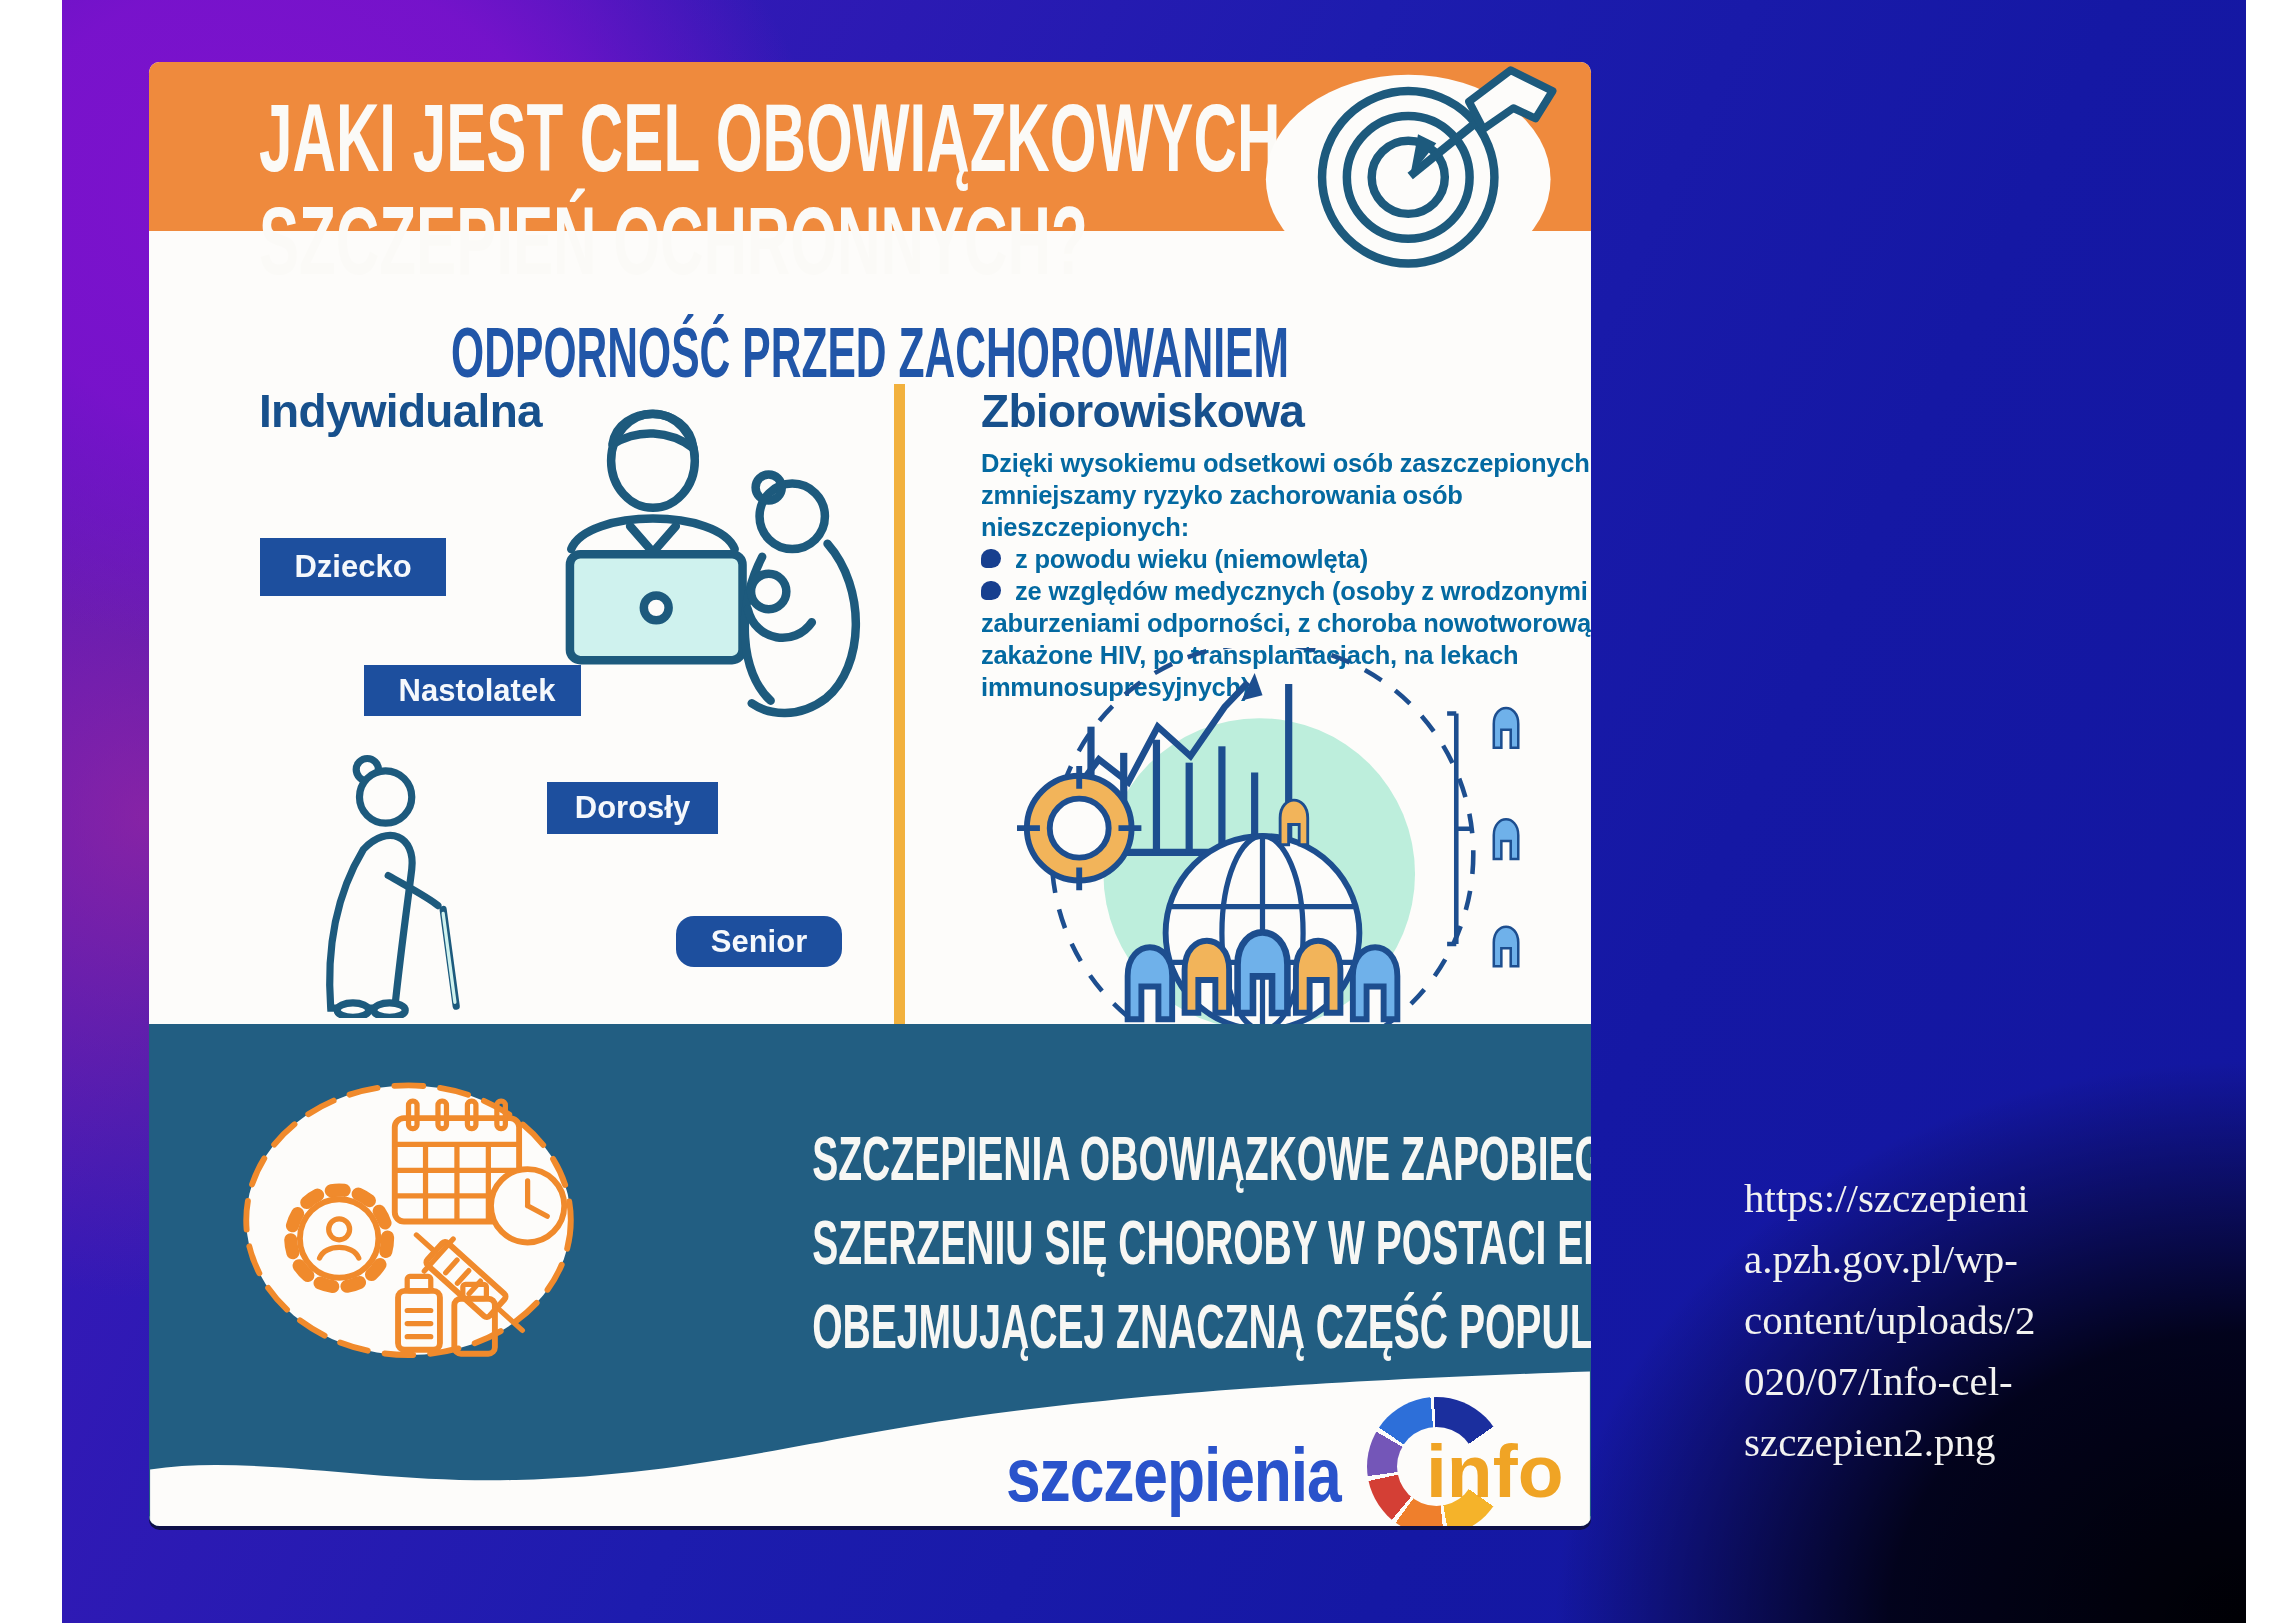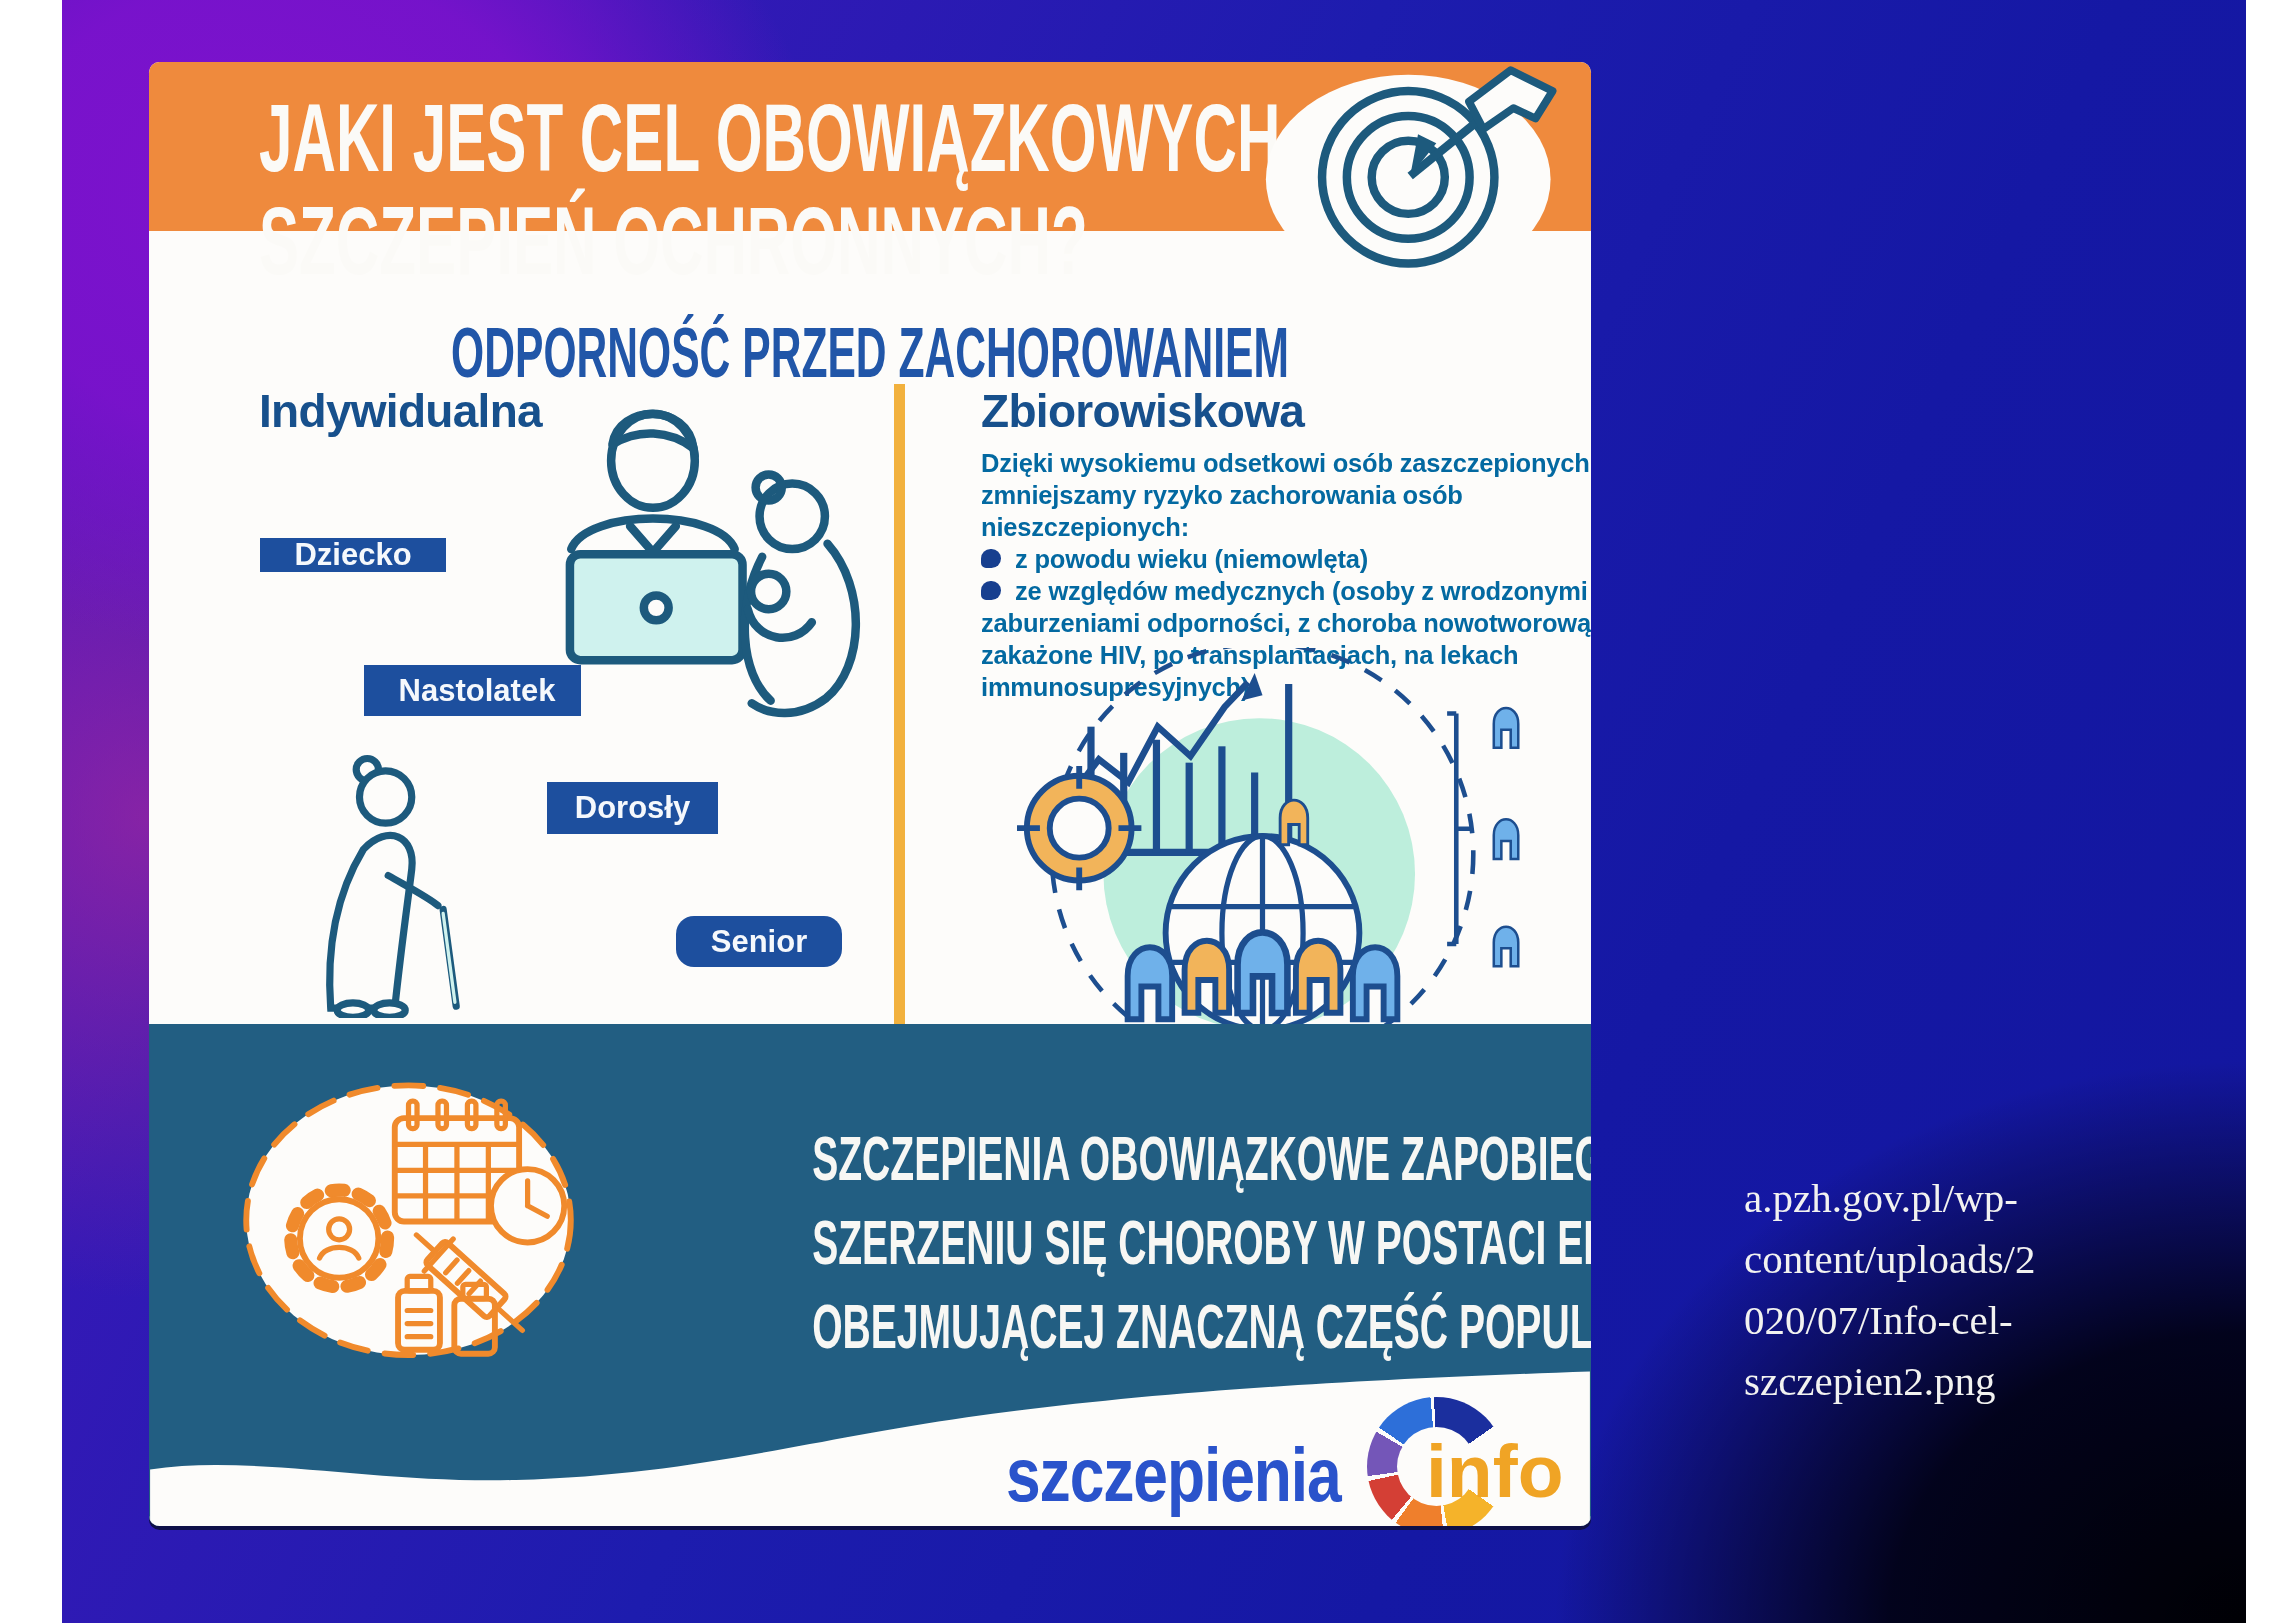--- a/index.html
+++ b/index.html
@@ -26,21 +26,21 @@
   .zbi-heading{left:832px;top:322px;}
   .para{position:absolute;left:832px;top:385px;color:#0369a1;font-size:25.5px;line-height:32px;
         font-weight:600;white-space:nowrap;letter-spacing:-0.2px;}
   .para .line{position:relative;}
   .para .bullet{padding-left:34px;}
   .bullet-dot{position:absolute;left:0;top:5.9px;width:19.6px;height:19.6px;background:#173F8F;
         border-radius:50% 50% 50% 5.2px;display:inline-block;}
   .divider{position:absolute;left:745px;top:322px;width:10.5px;height:640px;background:#F2B13D;}
   .label-box{position:absolute;background:#1D4F9E;color:#F5F8FC;display:flex;align-items:center;
         justify-content:center;font-size:31px;font-weight:600;white-space:nowrap;}
-  .lb-1{left:111px;top:476px;width:186px;height:34px;}
+  .lb-1{left:111px;top:476px;width:186px;height:58px;}
   .lb-2{left:215px;top:603px;width:208px;height:51px;padding-left:9px;}
   .lb-3{left:398px;top:720px;width:171px;height:52px;}
   .lb-4{left:527px;top:854px;width:166px;height:51px;border-radius:18px;}
   .adults-svg{position:absolute;left:383px;top:330px;}
   .elder-svg{position:absolute;left:141px;top:688px;}
   .community-svg{position:absolute;left:832px;top:586px;}
   
   .band{position:absolute;left:0;top:962px;width:1442px;height:503px;background:#225E82;}
   .band-wave{position:absolute;left:0;bottom:0;}
   .band-text{position:absolute;left:481px;top:92px;width:959px;text-align:center;color:#F7F7F4;
@@ -223,19 +223,20 @@
       <rect x="326" y="334" width="62" height="84" rx="10" stroke-width="9"></rect>
       <rect x="339" y="312" width="36" height="22" rx="4"></rect>
     </svg>
 
     <div class="logo-word1">szczepienia</div>
     <div class="logo-ring"></div>
     <div class="logo-word2">info</div>
   </div>
 
   <div class="caption">
+    <div>https://szczepieni</div>
     <div>a.pzh.gov.pl/wp-</div>
     <div>content/uploads/2</div>
     <div>020/07/Info-cel-</div>
     <div>szczepien2.png</div>
   </div>
 </div>
 
 
 </body></html>

